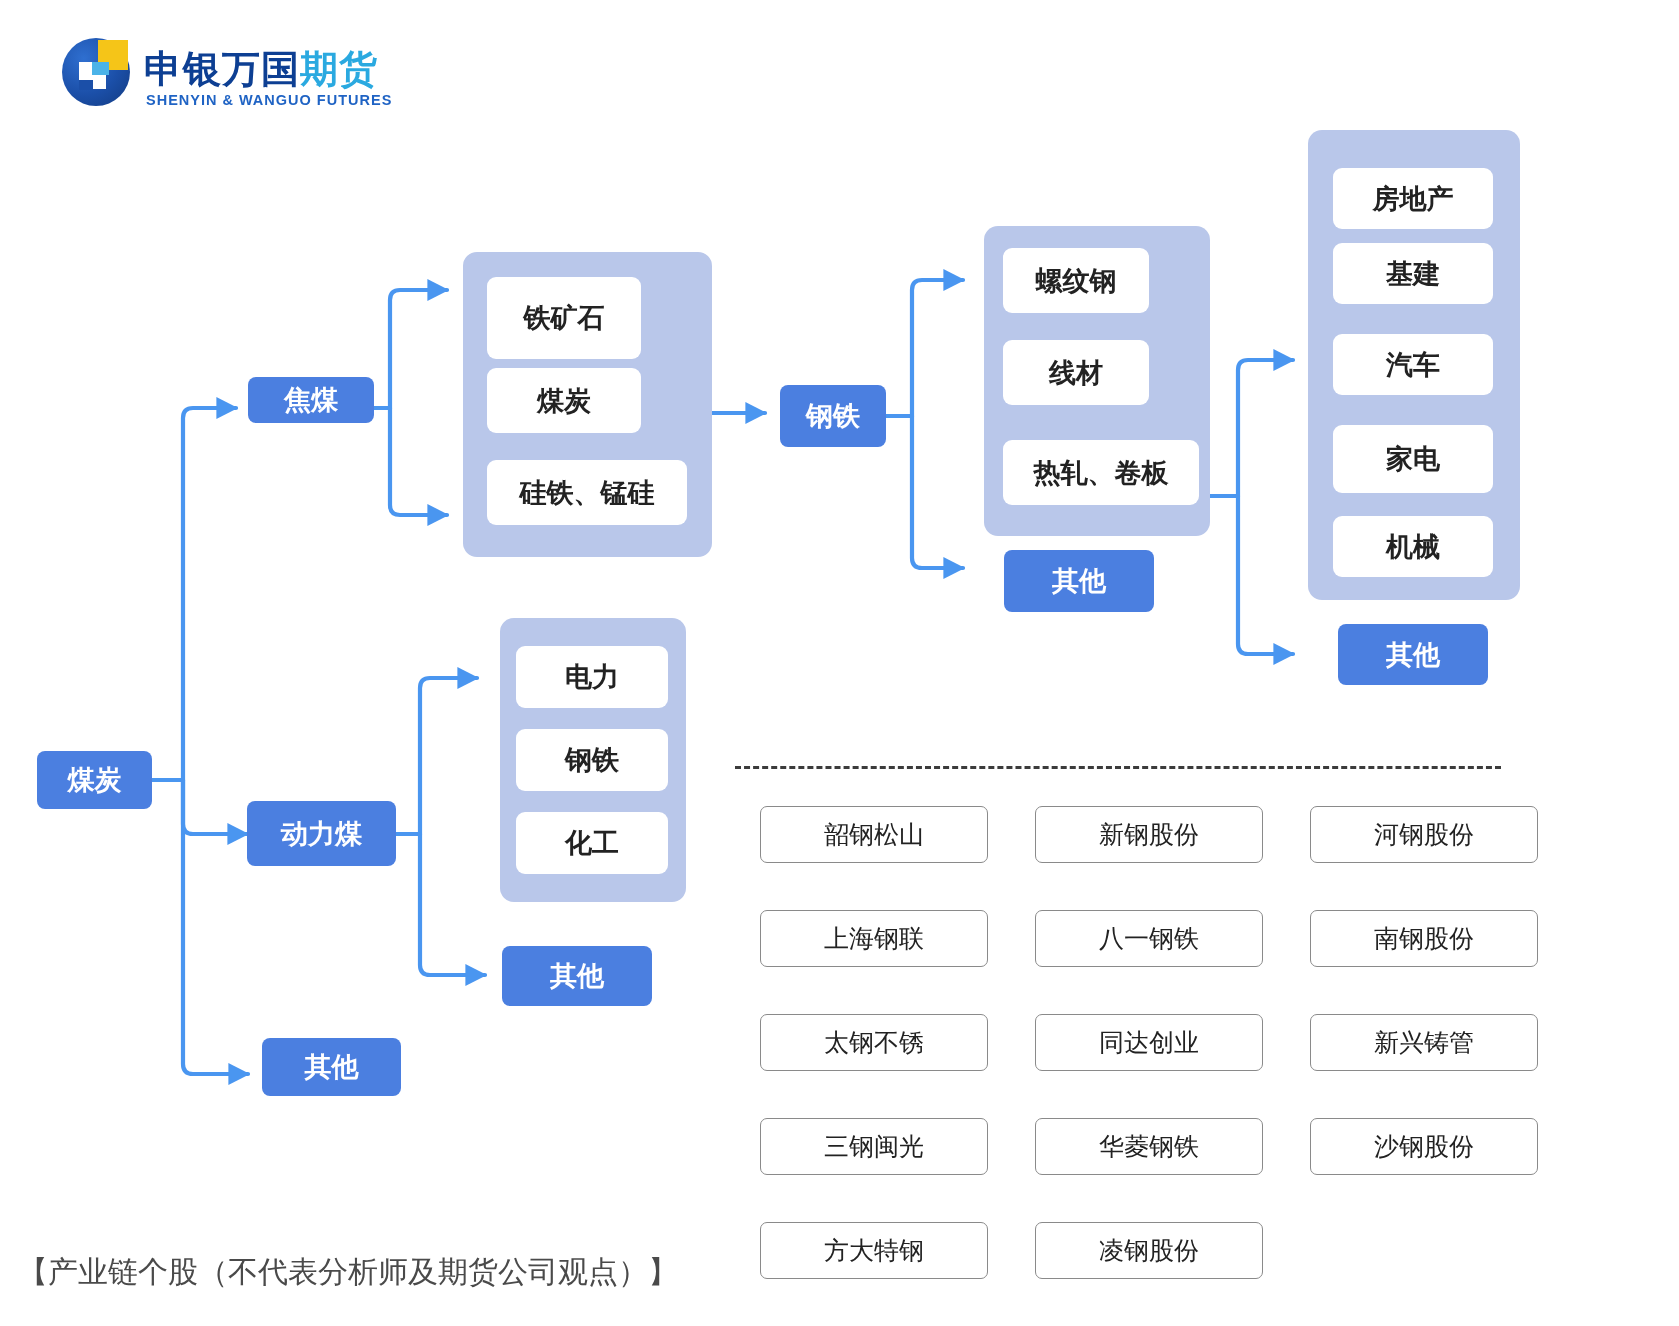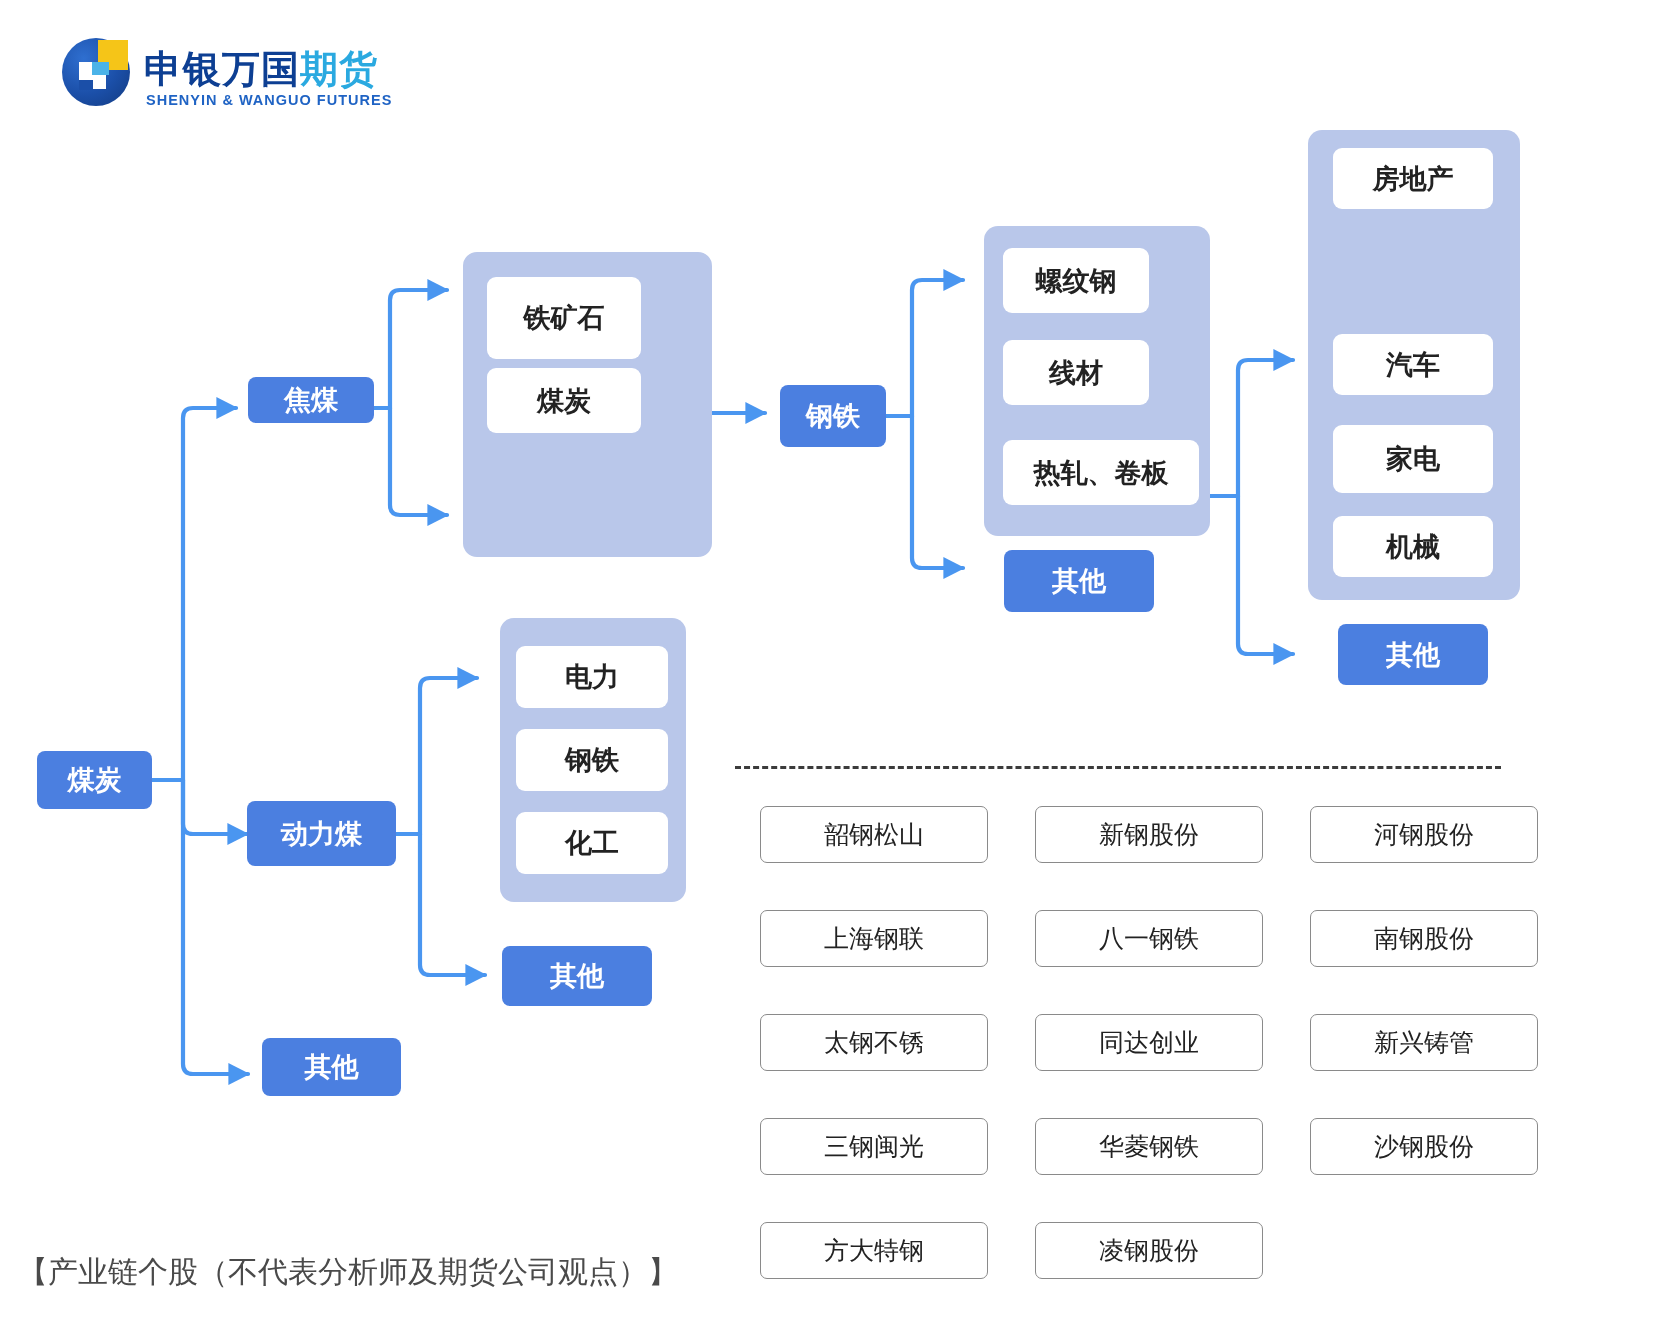--- a/index.html
+++ b/index.html
@@ -239,32 +239,34 @@
 
   <div class="node node-blue" style="left:248px; top:377px; width:126px; height:46px;">焦煤</div>
 
   <div class="node node-blue" style="left:247px; top:801px; width:149px; height:65px;">动力煤</div>
 
   <div class="node node-blue" style="left:262px; top:1038px; width:139px; height:58px;">其他</div>
 
   <div class="group-box" style="left:463px; top:252px; width:249px; height:305px;"></div>
   <div class="node node-white" style="left:487px; top:277px; width:154px; height:82px;">铁矿石</div>
   <div class="node node-white" style="left:487px; top:368px; width:154px; height:65px;">煤炭</div>
+  <div class="node node-white" style="left:487px; top:460px; width:200px; height:65px;">硅铁、锰硅</div>
 
   <div class="node node-blue" style="left:780px; top:385px; width:106px; height:62px;">钢铁</div>
 
   <div class="group-box" style="left:984px; top:226px; width:226px; height:310px;"></div>
   <div class="node node-white" style="left:1003px; top:248px; width:146px; height:65px;">螺纹钢</div>
   <div class="node node-white" style="left:1003px; top:340px; width:146px; height:65px;">线材</div>
   <div class="node node-white" style="left:1003px; top:440px; width:196px; height:65px;">热轧、卷板</div>
 
   <div class="node node-blue" style="left:1004px; top:550px; width:150px; height:62px;">其他</div>
 
   <div class="group-box" style="left:1308px; top:130px; width:212px; height:470px;"></div>
-  <div class="node node-white" style="left:1333px; top:148px; width:160px; height:61px;">房地产</div>
+  <div class="node node-white" style="left:1333px; top:168px; width:160px; height:61px;">房地产</div>
+  <div class="node node-white" style="left:1333px; top:243px; width:160px; height:61px;">基建</div>
   <div class="node node-white" style="left:1333px; top:334px; width:160px; height:61px;">汽车</div>
   <div class="node node-white" style="left:1333px; top:425px; width:160px; height:68px;">家电</div>
   <div class="node node-white" style="left:1333px; top:516px; width:160px; height:61px;">机械</div>
 
   <div class="node node-blue" style="left:1338px; top:624px; width:150px; height:61px;">其他</div>
 
   <div class="group-box" style="left:500px; top:618px; width:186px; height:284px;"></div>
   <div class="node node-white" style="left:516px; top:646px; width:152px; height:62px;">电力</div>
   <div class="node node-white" style="left:516px; top:729px; width:152px; height:62px;">钢铁</div>
   <div class="node node-white" style="left:516px; top:812px; width:152px; height:62px;">化工</div>

